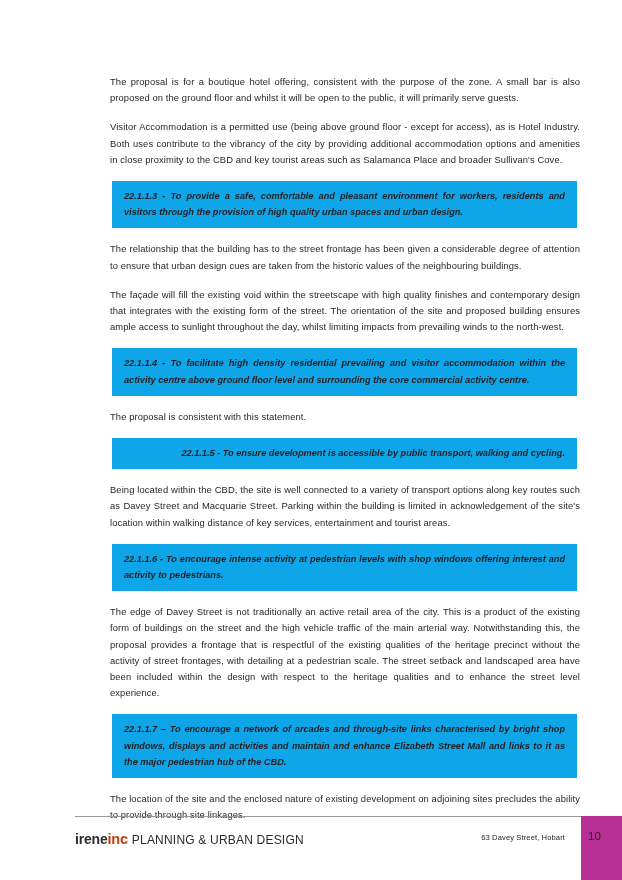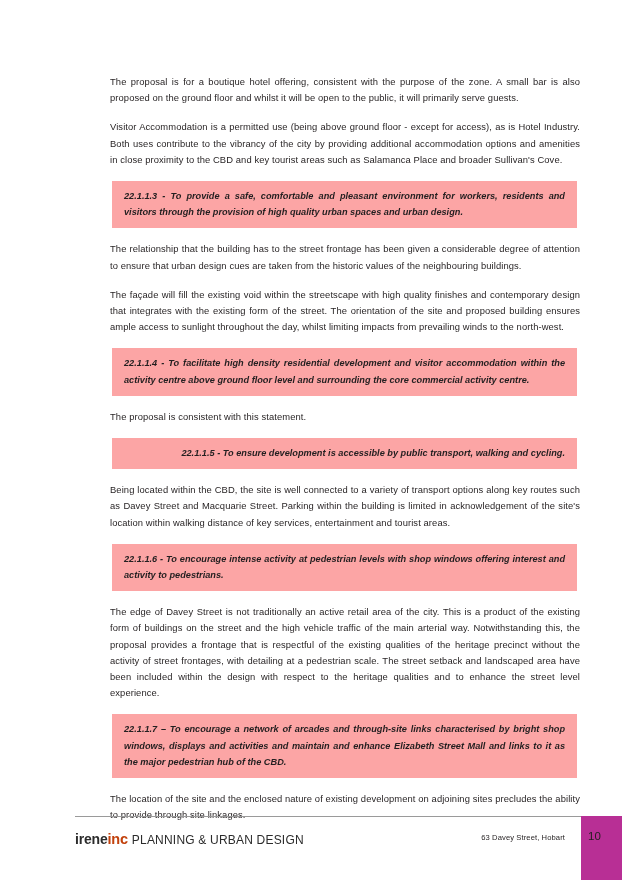--- a/index.html
+++ b/index.html
@@ -33,21 +33,21 @@
   p.body-para {
     font-size: 9.4px;
     line-height: 16.2px;
     text-align: justify;
     margin: 0 0 13px 0;
     letter-spacing: 0.01em;
     color: #231f20;
   }
 
   .quote-box {
-    background: #fca5a5;
+    background: #0ea5e9;
     margin: 0 0 13px 0;
     padding: 7px 12px 8px 12px;
     box-sizing: border-box;
     width: 465px;
     margin-left: 2px;
   }
 
   .quote-box p {
     margin: 0;
     font-size: 9.2px;
@@ -143,21 +143,21 @@
 
   <div class="content">
       <p class="body-para">The proposal is for a boutique hotel offering, consistent with the purpose of the zone. A small bar is also proposed on the ground floor and whilst it will be open to the public, it will primarily serve guests.</p>
       <p class="body-para">Visitor Accommodation is a permitted use (being above ground floor - except for access), as is Hotel Industry. Both uses contribute to the vibrancy of the city by providing additional accommodation options and amenities in close proximity to the CBD and key tourist areas such as Salamanca Place and broader Sullivan's Cove.</p>
       <div class="quote-box">
         <p>22.1.1.3 - To provide a safe, comfortable and pleasant environment for workers, residents and visitors through the provision of high quality urban spaces and urban design.</p>
       </div>
       <p class="body-para">The relationship that the building has to the street frontage has been given a considerable degree of attention to ensure that urban design cues are taken from the historic values of the neighbouring buildings.</p>
       <p class="body-para">The façade will fill the existing void within the streetscape with high quality finishes and contemporary design that integrates with the existing form of the street. The orientation of the site and proposed building ensures ample access to sunlight throughout the day, whilst limiting impacts from prevailing winds to the north-west.</p>
       <div class="quote-box">
-        <p>22.1.1.4 - To facilitate high density residential development and visitor accommodation within the activity centre above ground floor level and surrounding the core commercial activity centre.</p>
+        <p>22.1.1.4 - To facilitate high density residential prevailing and visitor accommodation within the activity centre above ground floor level and surrounding the core commercial activity centre.</p>
       </div>
       <p class="body-para">The proposal is consistent with this statement.</p>
       <div class="quote-box single">
         <p>22.1.1.5 - To ensure development is accessible by public transport, walking and cycling.</p>
       </div>
       <p class="body-para">Being located within the CBD, the site is well connected to a variety of transport options along key routes such as Davey Street and Macquarie Street. Parking within the building is limited in acknowledgement of the site's location within walking distance of key services, entertainment and tourist areas.</p>
       <div class="quote-box">
         <p>22.1.1.6 - To encourage intense activity at pedestrian levels with shop windows offering interest and activity to pedestrians.</p>
       </div>
       <p class="body-para">The edge of Davey Street is not traditionally an active retail area of the city. This is a product of the existing form of buildings on the street and the high vehicle traffic of the main arterial way. Notwithstanding this, the proposal provides a frontage that is respectful of the existing qualities of the heritage precinct without the activity of street frontages, with detailing at a pedestrian scale. The street setback and landscaped area have been included within the design with respect to the heritage qualities and to enhance the street level experience.</p>

